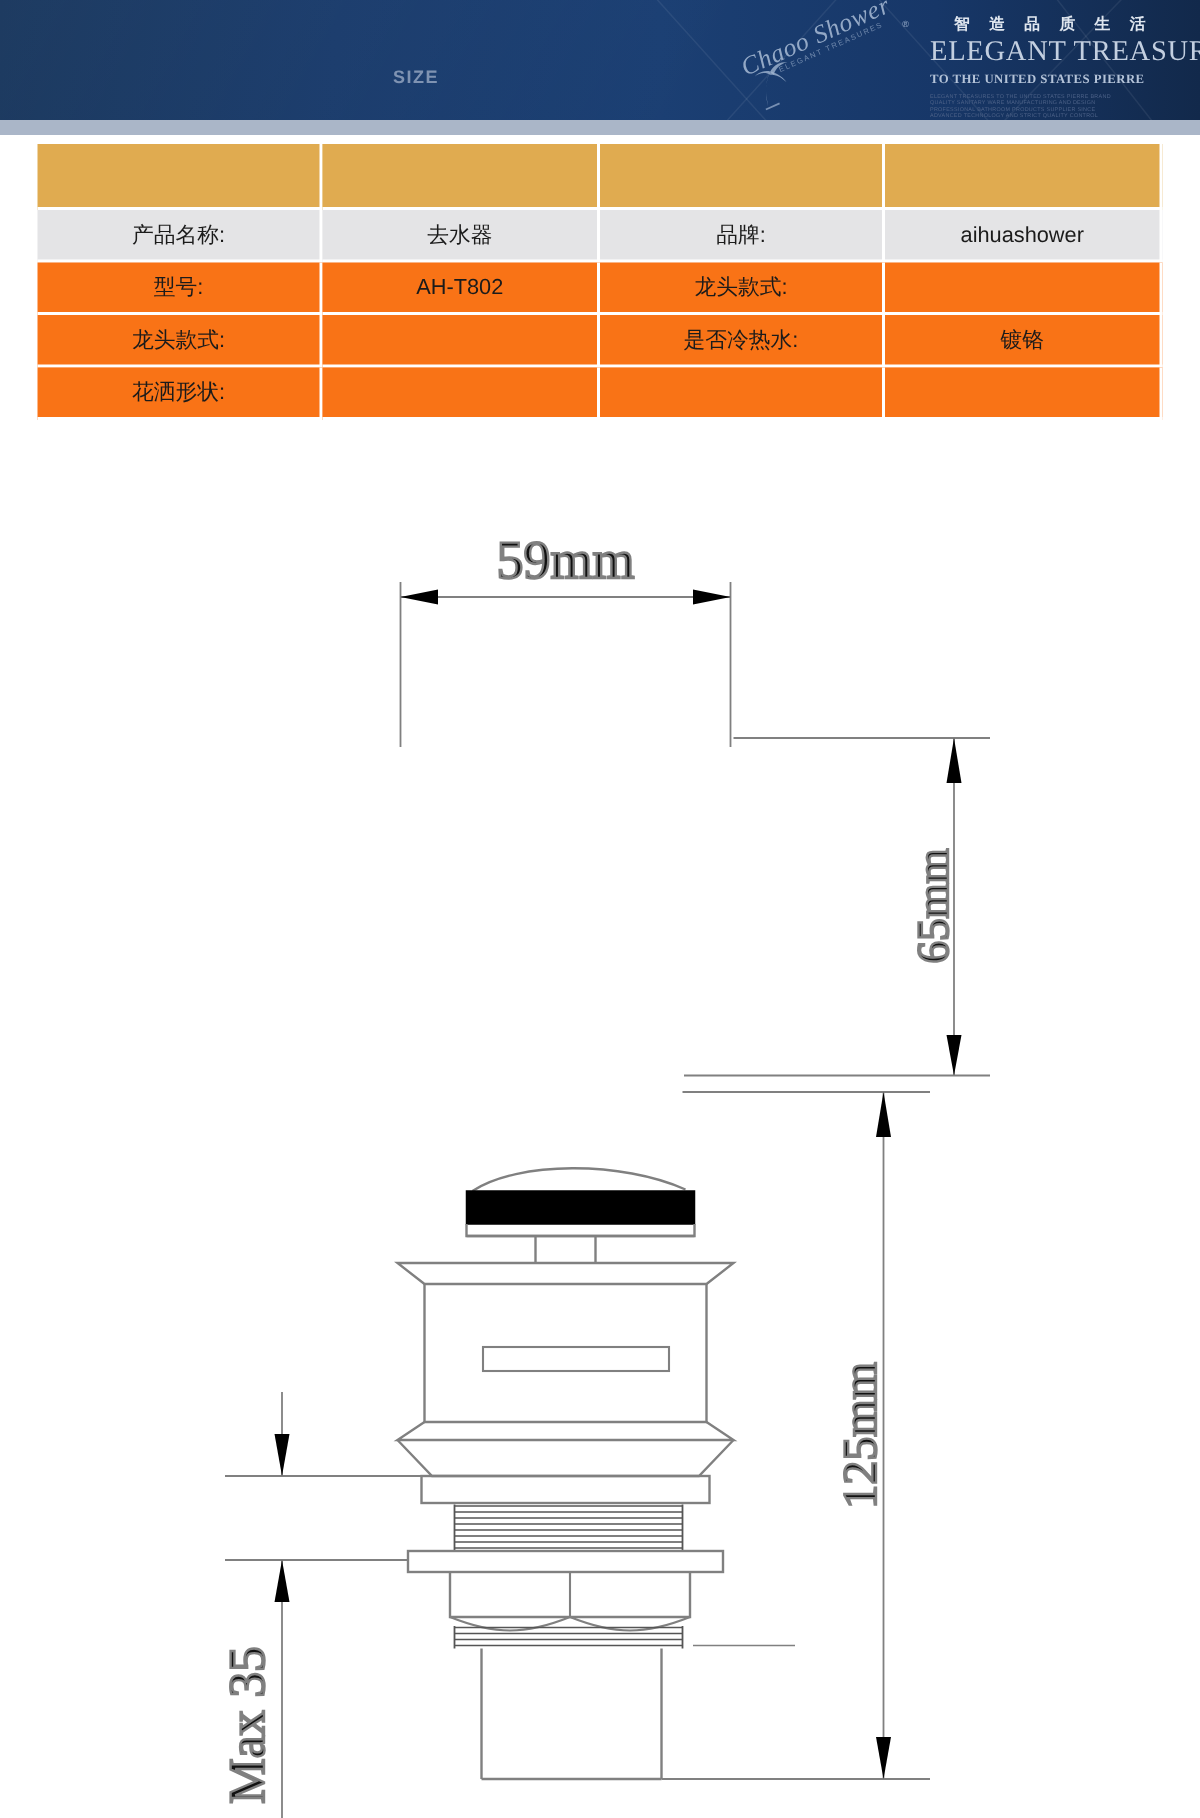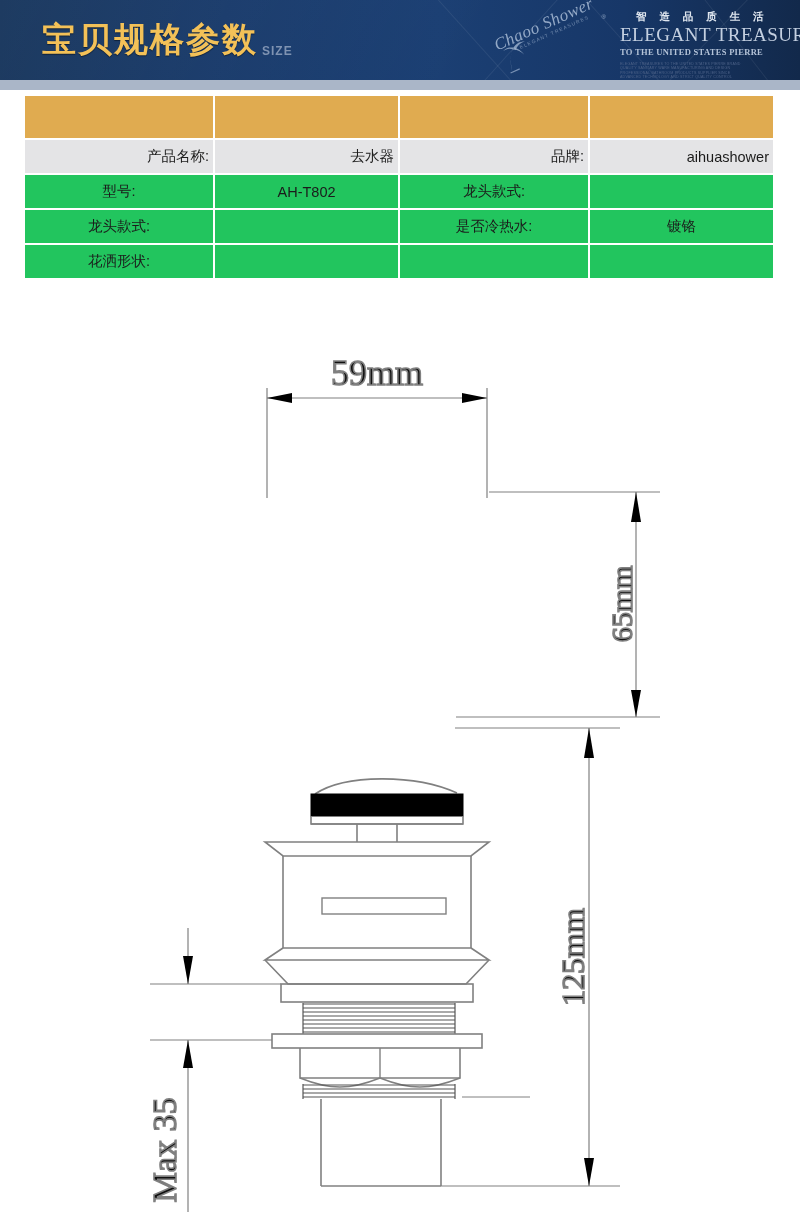--- a/index.html
+++ b/index.html
@@ -178,22 +178,22 @@
     vertical-align: middle;
     border-right: 2px solid #ffffff;
     border-bottom: 2px solid #ffffff;
     padding: 0 4px;
     white-space: nowrap;
   }
   .spec-table tr.head td {
     height: 44px;
     background: #e0ab50;
   }
-  .spec-table tr.odd td  { background: #e4e4e6; text-align: right; }
-  .spec-table tr.even td { background: #22c55e; }
+  .spec-table tr.odd td  { background: #e4e4e6; }
+  .spec-table tr.even td { background: #f97316; }
   .c-label  { width: 190px; }
   .c-value  { width: 185px; }
   .c-label2 { width: 190px; }
   .c-value2 { width: 185px; }
 
   
   .drawing {
     position: absolute;
     left: 0;
     top: 350px;
@@ -213,21 +213,20 @@
 
 <div id="page">
 
   <div class="banner">
     <div class="diag d1"></div>
     <div class="diag d2"></div>
     <div class="diag d3"></div>
     <div class="diag d4"></div>
     <div class="diag d5"></div>
 
-    <div class="banner-title">宝贝规格参数</div>
     <div class="banner-sub">SIZE</div>
 
     <div class="logo-wrap">
       <svg class="logo-bird" width="34" height="30" viewBox="0 0 34 30">
         <path d="M4 27 C6 18 9 11 15 6 C11 9 8 14 6 20 Z" fill="#9fb4d0" opacity="0.85"></path>
         <path d="M15 6 C19 3 24 3 28 5 C23 4 19 6 16 9 Z" fill="#9fb4d0" opacity="0.8"></path>
         <path d="M15 6 C18 8 21 12 22 17 C20 12 17 9 14 8 Z" fill="#9fb4d0" opacity="0.8"></path>
         <path d="M15 6 C12 4 8 3 4 5 C8 4 12 5 14 8 Z" fill="#9fb4d0" opacity="0.8"></path>
         <path d="M2 28 L12 28" stroke="#9fb4d0" stroke-width="1.2" fill="none" opacity="0.7"></path>
       </svg>

